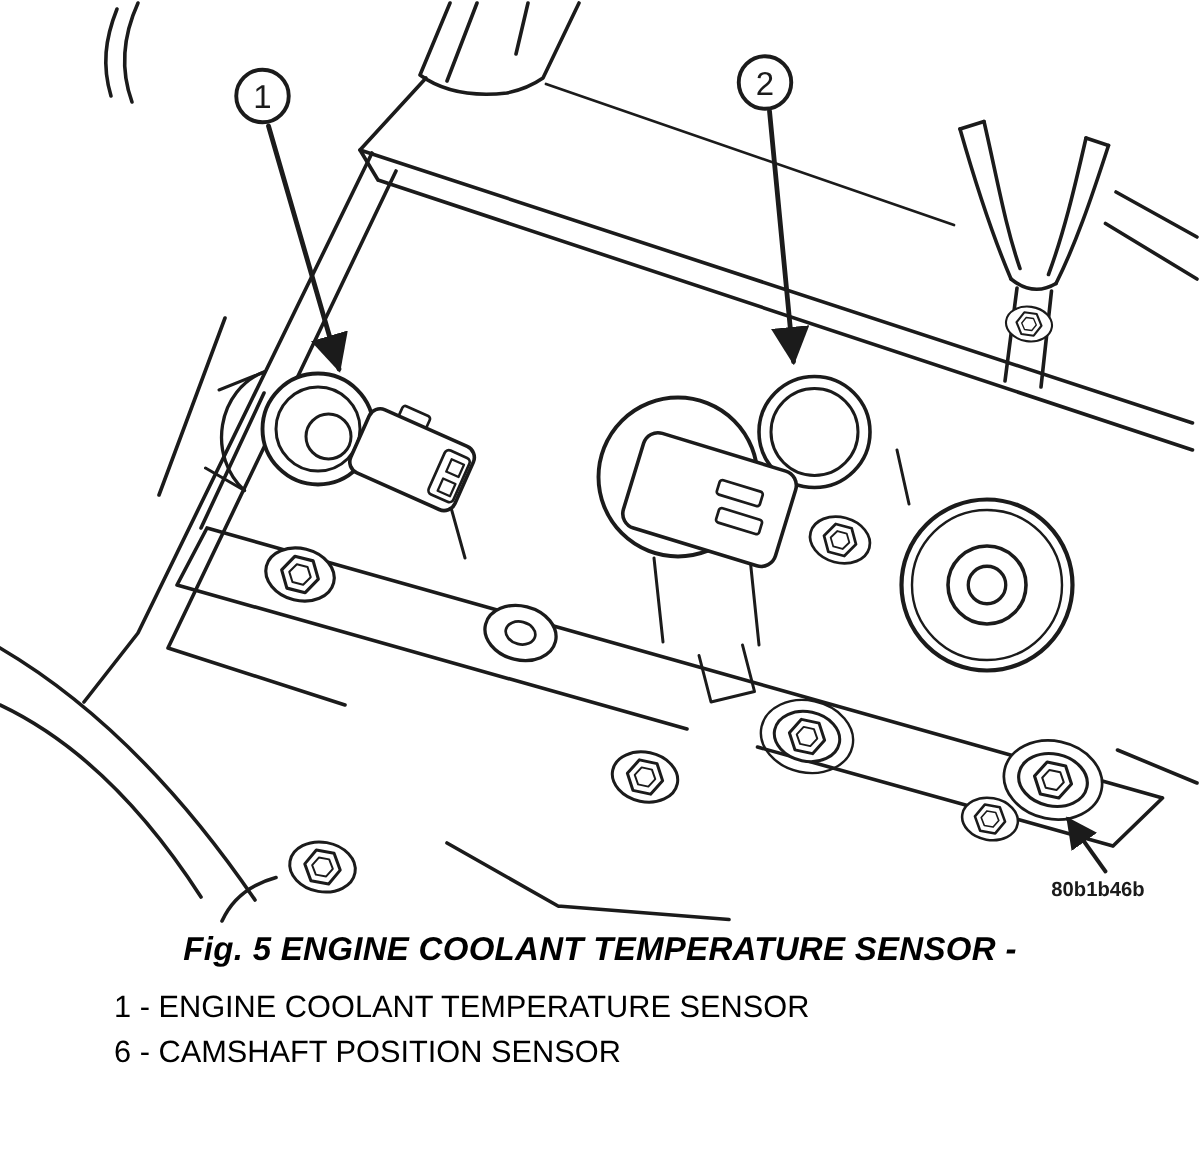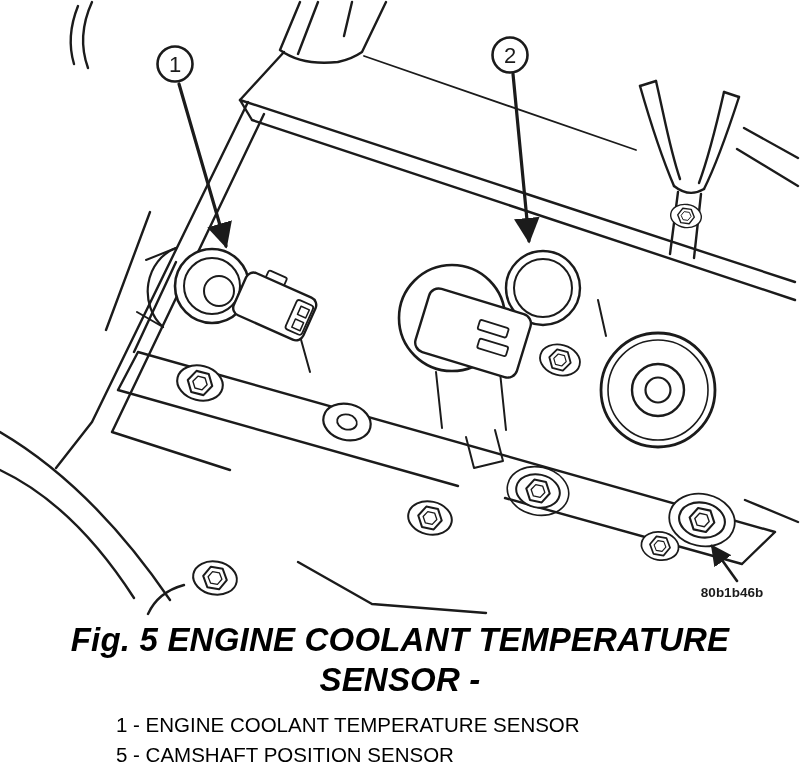--- a/index.html
+++ b/index.html
@@ -3,28 +3,28 @@
 <meta charset="utf-8">
 <style>
   html, body { margin: 0; padding: 0; background: #ffffff; }
   body { width: 800px; height: 776px; font-family: "Liberation Sans", sans-serif; }
   .page { position: relative; width: 800px; height: 776px; background: #fff; overflow: hidden; }
   .figure-svg { display: block; width: 800px; height: 618px; }
   .caption {
     text-align: center;
     font-style: italic;
     font-weight: bold;
-    font-size: 33px;
+    font-size: 22px;
     line-height: 1.2;
     color: #000;
     margin-top: 2px;
     letter-spacing: 0.2px;
   }
   .legend {
-    margin: 11px 0 0 116px;
+    margin: 11px 0 0 76px;
     font-size: 20.5px;
     line-height: 1.45;
     color: #000;
   }
   .legend-row { white-space: nowrap; }
 </style>
 </head>
 <body>
 
 <div class="page">
@@ -138,16 +138,16 @@
 
     </g>
   </svg>
 
   <div class="caption">
     <div>Fig. 5 ENGINE COOLANT TEMPERATURE SENSOR -</div>
   </div>
 
   <div class="legend">
     <div class="legend-row">1 - ENGINE COOLANT TEMPERATURE SENSOR</div>
-    <div class="legend-row">5 - CAMSHAFT POSITION SENSOR</div>
+    <div class="legend-row">6 - CAMSHAFT POSITION SENSOR</div>
   </div>
 
 </div>
 
 </body></html>

